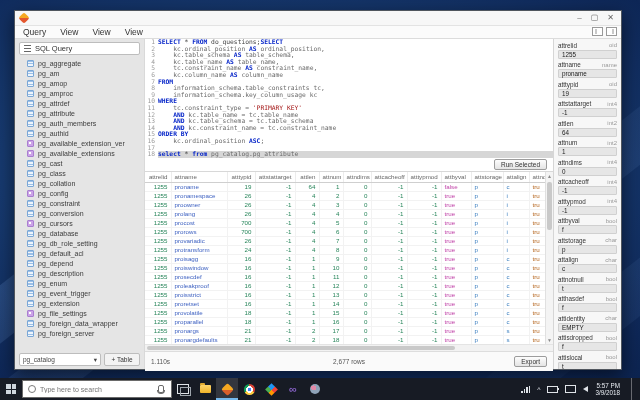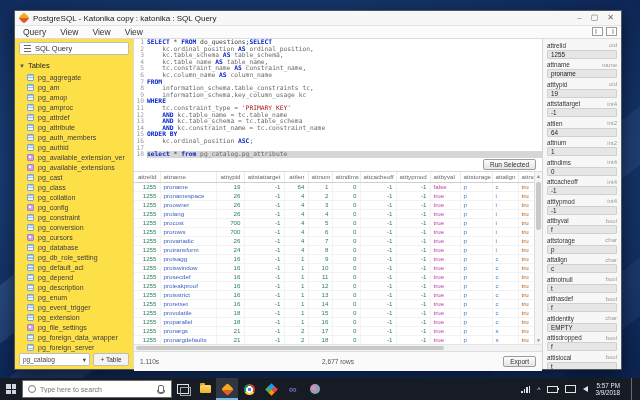--- a/index.html
+++ b/index.html
@@ -30,21 +30,21 @@
            padding:0 8px;font-size:8.5px;color:#333;box-sizing:border-box;}
 
   .panel-toggles{position:absolute;top:16px;right:4px;display:flex;gap:3px;}
   .ptog{width:11px;height:9px;border:1px solid #9a9a9a;background:#fff;box-sizing:border-box;position:relative;}
   .ptog.l::before{content:"";position:absolute;left:2px;top:1px;bottom:1px;width:2px;background:#c9c9c9;}
   .ptog.r::before{content:"";position:absolute;right:2px;top:1px;bottom:1px;width:2px;background:#c9c9c9;}
 
   .winbody{position:absolute;left:0;top:28px;right:0;bottom:0;display:flex;background:#fff;}
 
   
-  .sidebar{width:119px;flex:0 0 auto;background:#fde047;border-right:1px solid #d9d9d9;
+  .sidebar{width:130px;flex:0 0 auto;background:#e5e5e5;border-right:1px solid #d9d9d9;
            position:relative;box-sizing:border-box;overflow:hidden;}
   .sqlquery{margin:3px 4px;height:13px;border:1px solid #bdbdbd;background:#fff;border-radius:2px;
             display:flex;align-items:center;gap:4px;padding:0 4px;font-size:7.5px;color:#333;box-sizing:border-box;}
   .hamb{width:7px;height:5px;border-top:1px solid #666;border-bottom:1px solid #666;position:relative;}
   .hamb::before{content:"";position:absolute;left:0;right:0;top:1.5px;height:1px;background:#666;}
   .tables-hd{display:flex;align-items:center;gap:3px;padding:3px 4px 2px 4px;font-size:7.5px;color:#222;}
   .tri{font-size:6px;color:#555;}
   .tbl-list{padding-left:12px;}
   .tbl-item{height:10px;display:flex;align-items:center;gap:4px;font-size:7px;color:#3c3c3c;white-space:nowrap;}
   .tico{width:7px;height:7px;flex:0 0 auto;box-sizing:border-box;border-radius:1px;}
@@ -147,21 +147,20 @@
 <div class="desktop">
   <div class="beam b1"></div>
   <div class="beam b2"></div>
   <div class="beam b3"></div>
   <div class="beam b4"></div>
 </div>
 
 <div class="win">
   <div class="titlebar">
     <div class="appicon"></div>
-    <div class="title">PostgreSQL - Katonika copy : katonika : SQL Query</div>
     <div class="wctrl">
       <span>–</span>
       <span>▢</span>
       <span>✕</span>
     </div>
   </div>
 
   <div class="menubar">
     <span>Query</span>
     <span>View</span>
@@ -173,24 +172,20 @@
     <div class="ptog l"></div>
     <div class="ptog r"></div>
   </div>
 
   <div class="winbody">
 
     <div class="sidebar">
       <div class="sqlquery">
         <span class="hamb"></span>
         <span>SQL Query</span>
-      </div>
-      <div class="tables-hd">
-        <span class="tri">▼</span>
-        <span>Tables</span>
       </div>
       <div class="tbl-list">
           <div class="tbl-item">
             <span class="tico table"></span>
             <span>pg_aggregate</span>
           </div>
           <div class="tbl-item">
             <span class="tico table"></span>
             <span>pg_am</span>
           </div>

